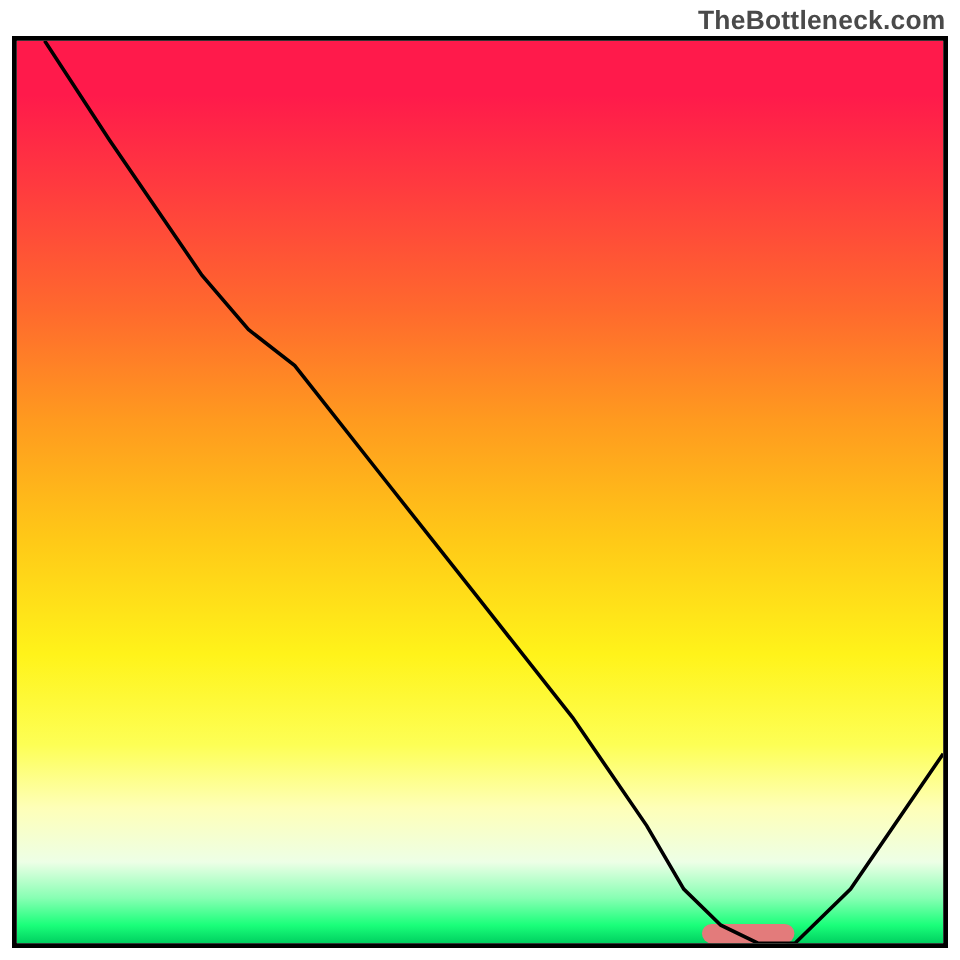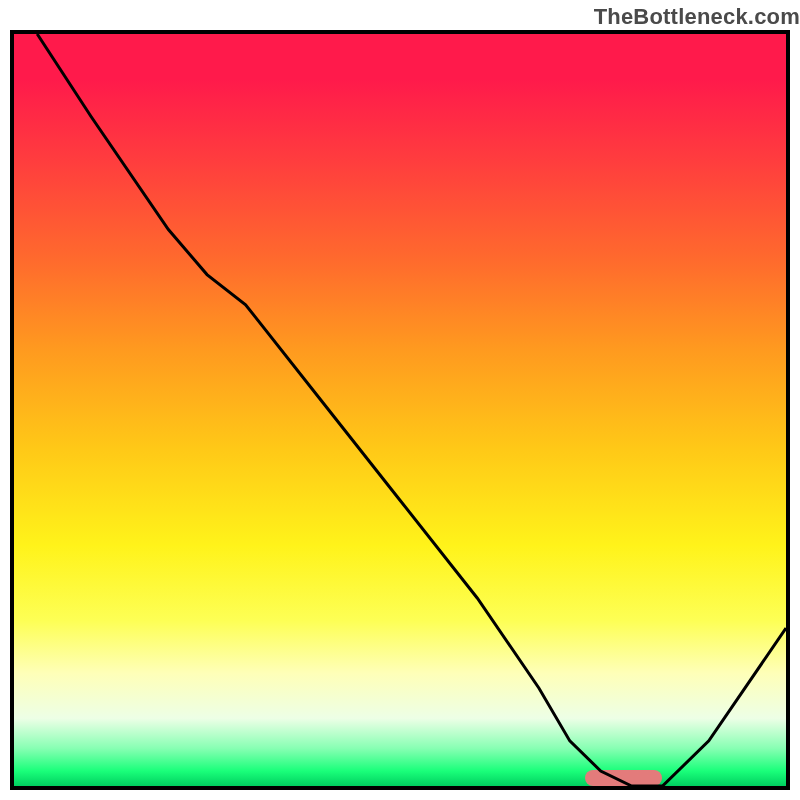--- a/index.html
+++ b/index.html
@@ -51,21 +51,21 @@
   }
   .marker {
     position: absolute;
     height: 16px;
     border-radius: 8px;
     background: #e37b7b;
   }
   .watermark {
     position: absolute;
     top: 4px;
-    right: 0;
+    right: 12px;
     font-size: 22px;
     font-weight: 600;
     color: #4a4a4a;
     letter-spacing: 0.2px;
   }
   svg.curve {
     position: absolute;
     inset: 0;
     width: 100%;
     height: 100%;

